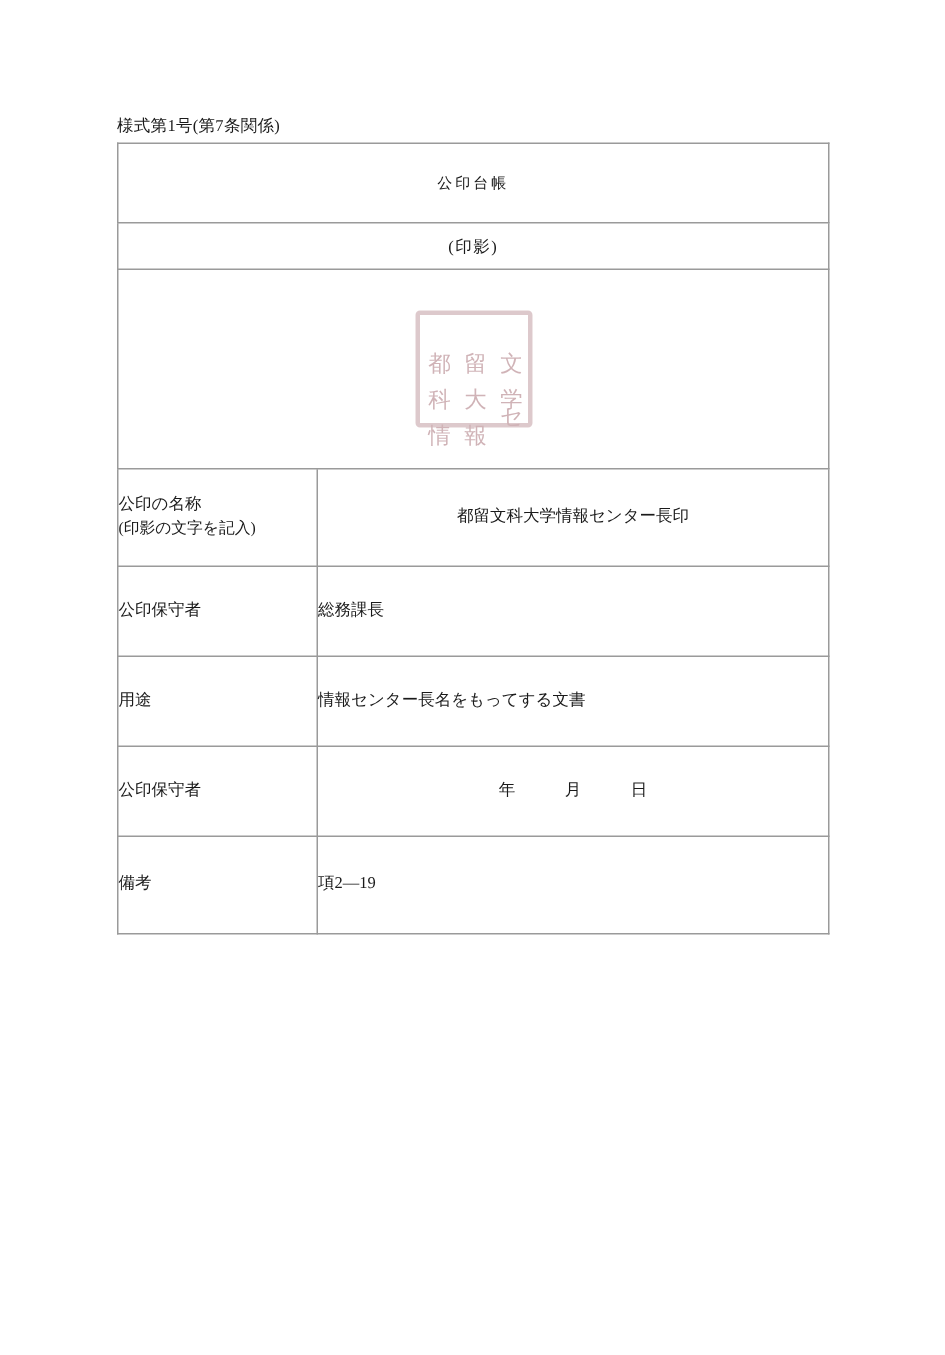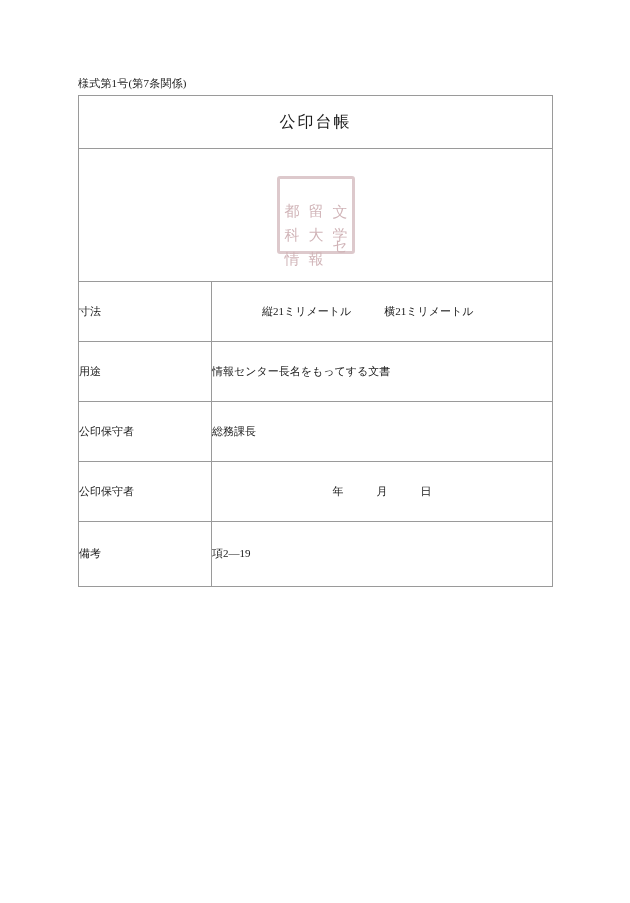--- a/index.html
+++ b/index.html
@@ -40,21 +40,21 @@
     border: 1px solid #9a9a9a;
     font-size: 11px;
     padding: 0;
     vertical-align: middle;
   }
   .row-title td {
     height: 52px;
     text-align: center;
   }
   .title-text {
-    font-size: 16px;
+    font-size: 10px;
     letter-spacing: 2px;
   }
   .row-seal-label td {
     height: 30px;
     text-align: center;
   }
   .seal-label-text {
     font-size: 11px;
     letter-spacing: 1px;
   }
@@ -134,60 +134,68 @@
 
   <table class="ledger-table">
     <colgroup>
       <col style="width:133px">
       <col style="width:341px">
     </colgroup>
     <tbody>
       <tr class="row-title">
         <td colspan="2">
           <span class="title-text">公印台帳</span>
+        </td>
+      </tr>
+      <tr class="row-seal-label">
+        <td colspan="2">
+          <span class="seal-label-text">(印影)</span>
         </td>
       </tr>
       <tr class="row-seal-image">
         <td colspan="2">
           <div class="seal-box">
             <div class="seal">
               <span>都</span>
               <span>留</span>
               <span>文</span>
               <span>科</span>
               <span>大</span>
               <span>学</span>
               <span>情</span>
               <span>報</span>
               <span>セ</span>
             </div>
           </div>
         </td>
       </tr>
 
+      <tr class="data-row tall">
+        <td class="label-cell">
+          <span>公印の名称</span>
+          <span class="label-sub">(印影の文字を記入)</span>
+        </td>
+        <td class="value-cell centered">都留文科大学情報センター長印</td>
+      </tr>
+
+
+
 
       <tr class="data-row">
-        <td class="label-cell">寸法</td>
-        <td class="value-cell indent-1 nowrap">縦21ミリメートル　　　横21ミリメートル</td>
-      </tr>
-
-
+        <td class="label-cell">公印保守者</td>
+        <td class="value-cell">総務課長</td>
+      </tr>
 
       <tr class="data-row">
         <td class="label-cell">用途</td>
         <td class="value-cell">情報センター長名をもってする文書</td>
       </tr>
 
       <tr class="data-row">
         <td class="label-cell">公印保守者</td>
-        <td class="value-cell">総務課長</td>
-      </tr>
-
-      <tr class="data-row">
-        <td class="label-cell">公印保守者</td>
         <td class="value-cell centered nowrap">年　　　月　　　日</td>
       </tr>
 
       <tr class="data-row tall">
         <td class="label-cell">備考</td>
         <td class="value-cell">項2—19</td>
       </tr>
     </tbody>
   </table>
 

